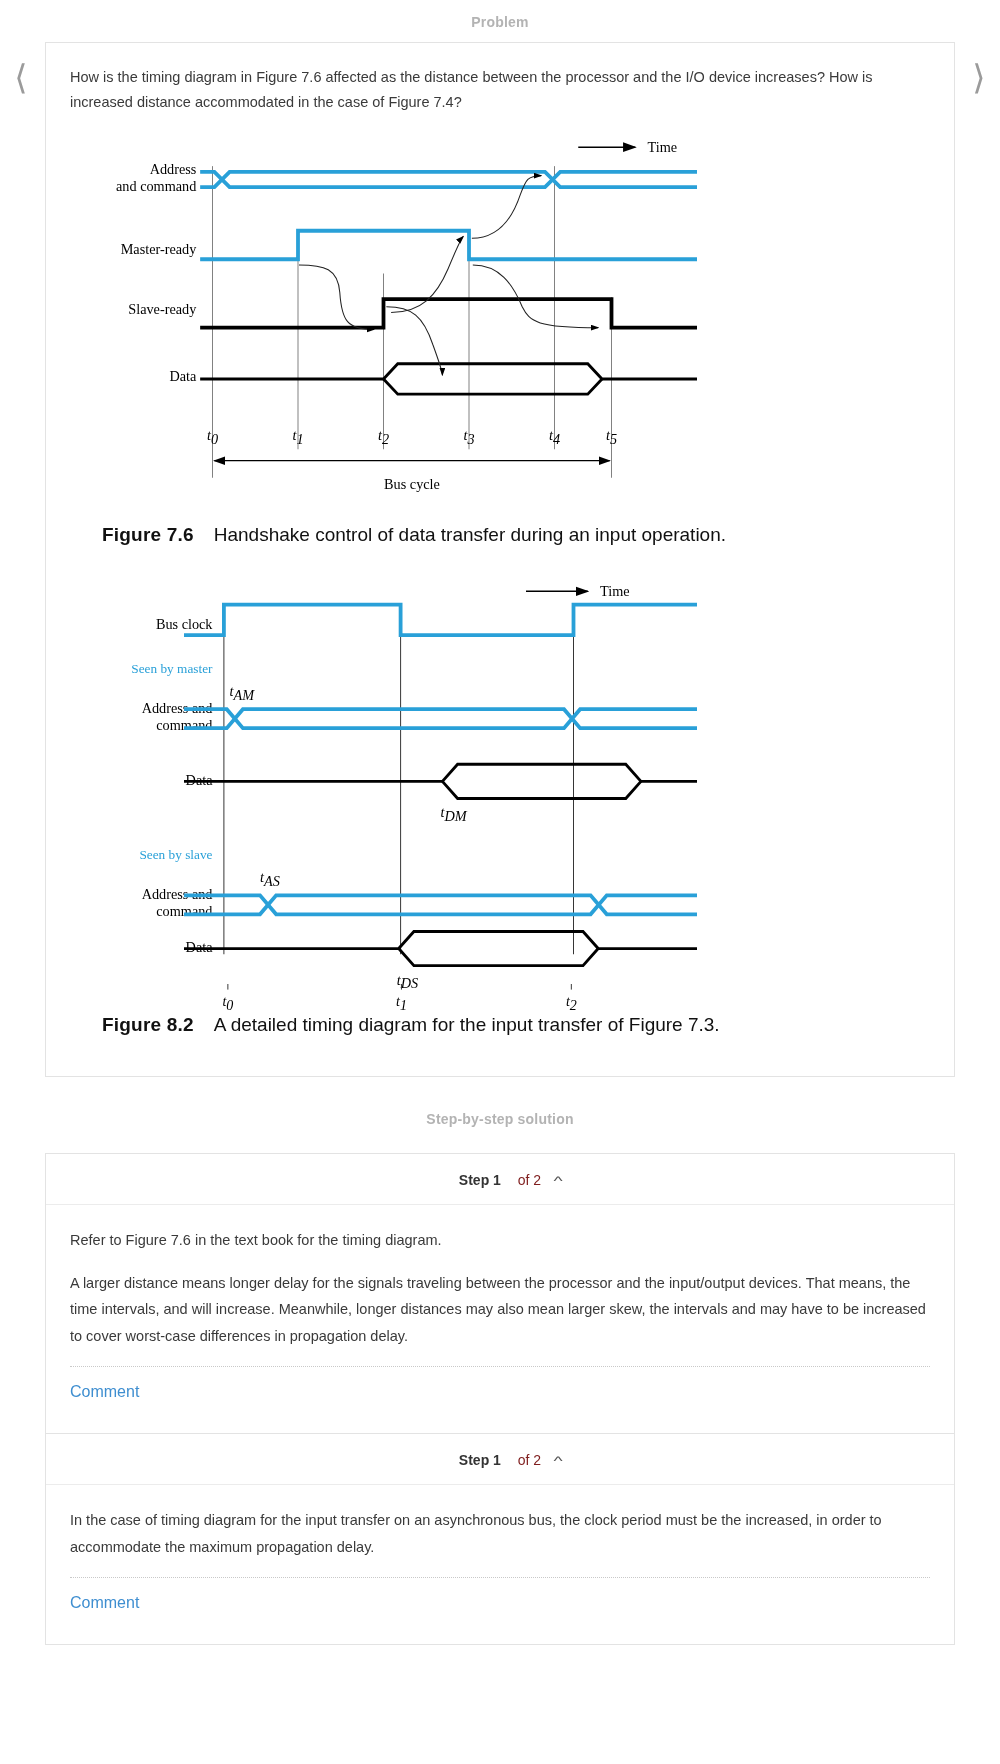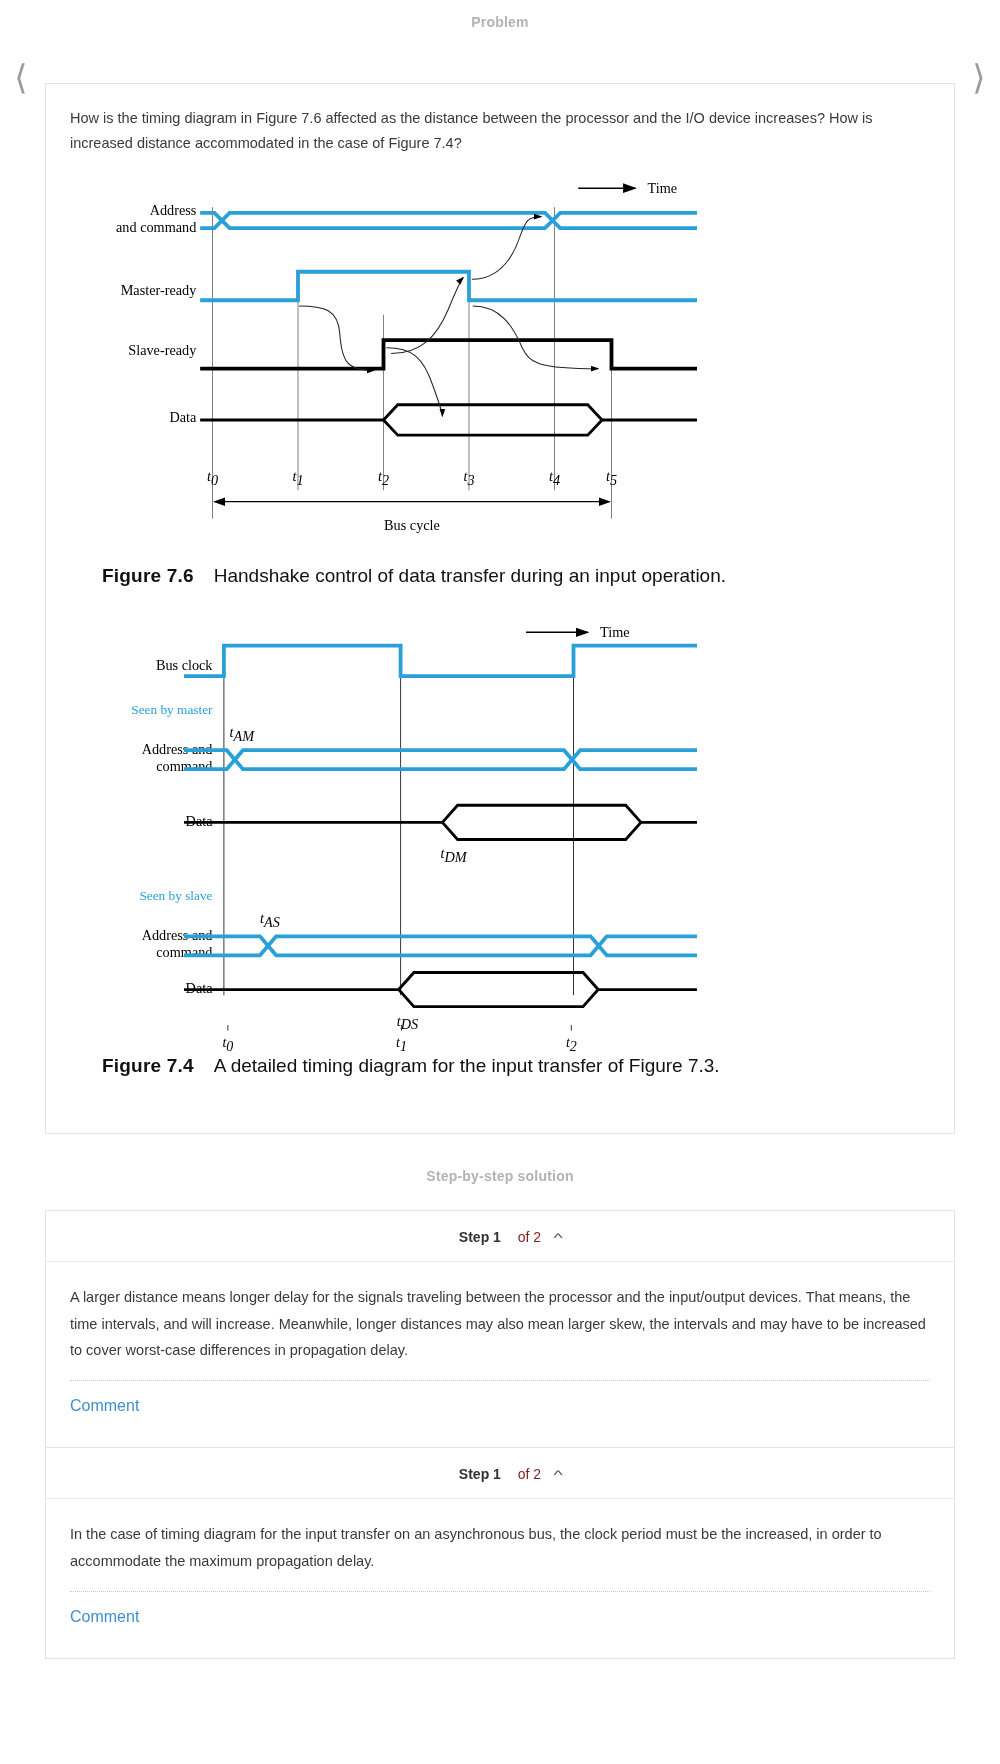--- a/index.html
+++ b/index.html
@@ -26,21 +26,21 @@
     padding: 14px 0 12px 0;
   }
 
   
   .card {
     border: 1px solid #e3e3e3;
     background: #fff;
     margin: 0 45px;
     position: relative;
   }
-  .card.problem { padding: 22px 24px 42px 24px; margin-top: 41px; }
+  .card.problem { padding: 22px 24px 26px 24px; }
 
   
   .nav-chevron {
     position: absolute;
     top: 55px;
     width: 26px; height: 44px;
     color: #9b9b9b;
     font-size: 34px;
     line-height: 44px;
     text-align: center;
@@ -287,35 +287,36 @@
             <line x1="348" y1="0" x2="348" y2="6"></line>
             <line x1="530" y1="0" x2="530" y2="6"></line>
           </g>
           <text class="tick" x="162" y="24" text-anchor="middle"><tspan>t</tspan><tspan class="sub" dy="4">0</tspan></text>
           <text class="tick" x="348" y="24" text-anchor="middle"><tspan>t</tspan><tspan class="sub" dy="4">1</tspan></text>
           <text class="tick" x="530" y="24" text-anchor="middle"><tspan>t</tspan><tspan class="sub" dy="4">2</tspan></text>
         </svg>
       </div>
 
       <div class="figure-caption" style="margin-bottom:14px;">
-        <span class="fignum">Figure 7.4</span><span class="figtext">A detailed timing diagram for the input transfer of Figure 7.3.</span>
+        <span class="fignum">Figure 8.2</span><span class="figtext">A detailed timing diagram for the input transfer of Figure 7.3.</span>
       </div>
     </div>
 
   </div>
 
   <div class="section-heading" style="padding-top:34px; padding-bottom:26px;">Step-by-step solution</div>
 
   <div class="step-card">
     <div class="step-header">
       <span class="num">Step 1</span>
       <span class="of">of 2</span>
       <span class="caret">^</span>
     </div>
     <div class="step-body">
+      <p class="step-para">Refer to Figure 7.6 in the text book for the timing diagram.</p>
       <p class="step-para">A larger distance means longer delay for the signals traveling between the processor and the input/output devices. That means, the time intervals, and will increase. Meanwhile, longer distances may also mean larger skew, the intervals and may have to be increased to cover worst-case differences in propagation delay.</p>
       <div class="dotted-sep"></div>
       <span class="comment-link">Comment</span>
     </div>
   </div>
 
   <div class="step-card last">
     <div class="step-header">
       <span class="num">Step 1</span>
       <span class="of">of 2</span>

